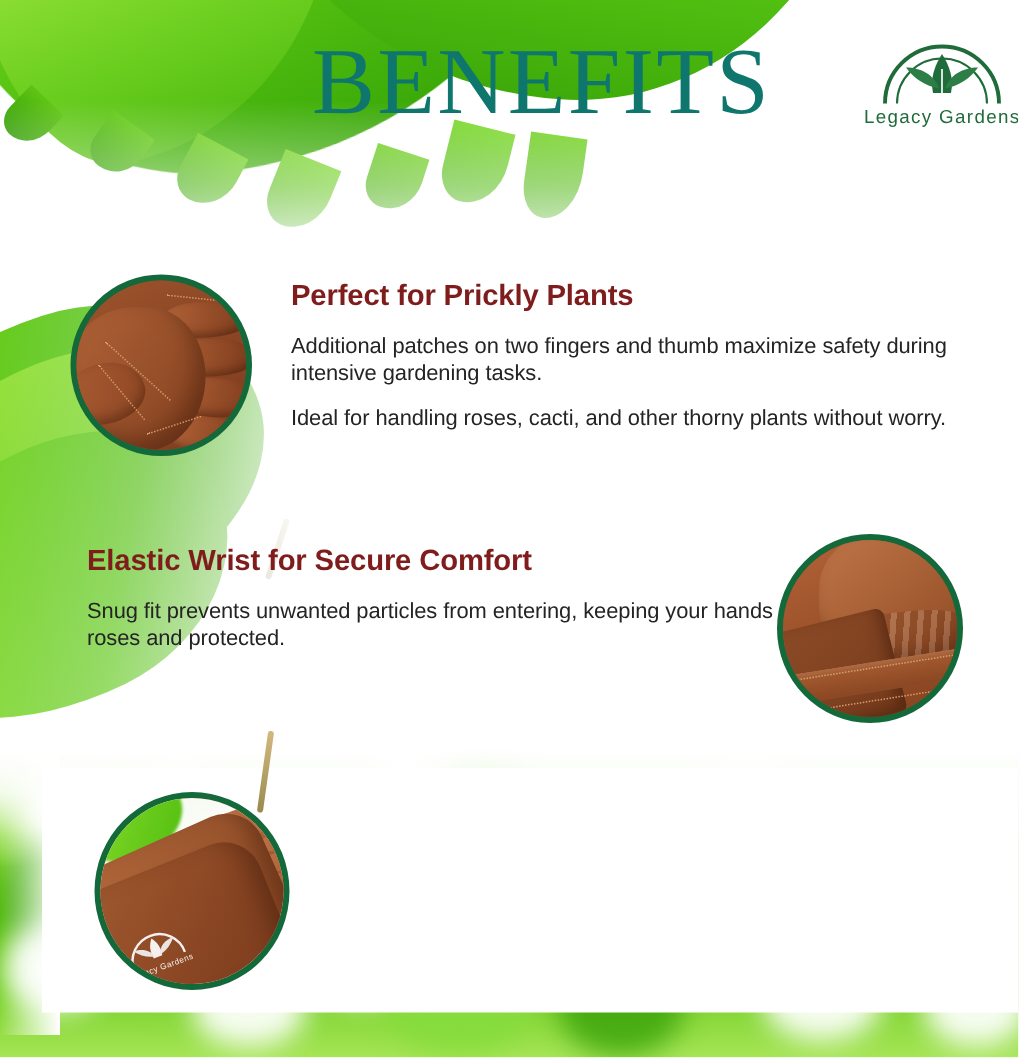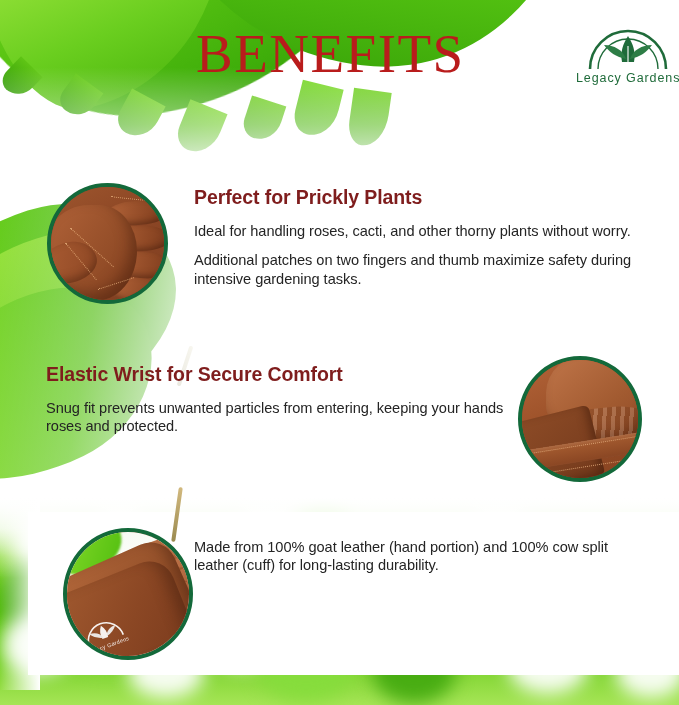--- a/index.html
+++ b/index.html
@@ -115,23 +115,23 @@
   .white-card-soft{
     position:absolute;left:0px;top:500px;width:40px;height:190px;
     background:linear-gradient(90deg, rgba(255,255,255,0) 0%, #ffffff 100%);
   }
 
   
   .header{position:absolute;left:0;top:0;width:679px;height:120px;}
   .title{
     position:absolute;left:196px;top:21px;width:330px;
     font-family:"Liberation Serif", serif;
-    font-size:55px;line-height:66px;font-weight:400;
-    letter-spacing:1.5px;color:#b91c1c;
-    text-align:left;white-space:nowrap;
+    font-size:63px;line-height:66px;font-weight:400;
+    letter-spacing:1.5px;color:#0f766e;
+    text-align:center;white-space:nowrap;
   }
   .logo{position:absolute;left:576px;top:26px;width:104px;height:68px;text-align:center;}
   .logo-mark{width:104px;height:44px;display:block;}
   .logo-text{
     margin-top:1px;font-size:12.5px;letter-spacing:0.9px;
     color:#1f6b3a;font-family:"Liberation Sans", sans-serif;
     white-space:nowrap;
   }
 
   
@@ -142,21 +142,21 @@
   }
   .sec-p{
     font-size:14.6px;line-height:18.4px;color:#242424;
     margin:0 0 11px 0;letter-spacing:-0.05px;
   }
   .sec-p:last-child{margin-bottom:0;}
 
   
   #sec1{left:194px;top:186px;width:450px;}
   
-  #sec2{left:46px;top:363px;width:470px;}
+  #sec2{left:58px;top:363px;width:470px;}
   
   #sec3{left:194px;top:538px;width:450px;}
 
   
   .photo{
     position:absolute;border-radius:50%;overflow:hidden;
     border:4px solid #13693a;
     box-sizing:border-box;
     background:#8a4a2a;
   }
@@ -321,22 +321,22 @@
       <div class="thumb"></div>
       <div class="seam sm1"></div>
       <div class="seam sm2"></div>
       <div class="seam sm3"></div>
       <div class="seam sm4"></div>
     </div>
   </div>
 
   <div class="section" id="sec1">
     <h2 class="sec-head">Perfect for Prickly Plants</h2>
+    <p class="sec-p">Additional patches on two fingers and thumb maximize safety during intensive gardening tasks.</p>
     <p class="sec-p">Ideal for handling roses, cacti, and other thorny plants without worry.</p>
-    <p class="sec-p">Additional patches on two fingers and thumb maximize safety during intensive gardening tasks.</p>
   </div>
 
   <div class="photo" id="photo2">
     <div class="ph-inner">
       <div class="p2-bg"></div>
       <div class="hand"></div>
       <div class="ruche"></div>
       <div class="cuff"></div>
       <div class="band"></div>
       <div class="stitch st1"></div>
@@ -366,16 +366,15 @@
           <path d="M24 5 C27 9 28 13 27 18 L21 18 C20 13 21 9 24 5 Z" fill="#ffffff"></path>
           <path d="M22 17 C17 16 13 13 10 9 C16 9 21 12 22 17 Z" fill="#f2f2f2"></path>
           <path d="M26 17 C31 16 35 13 38 9 C32 9 27 12 26 17 Z" fill="#f2f2f2"></path>
         </svg>
         <div class="bt">Legacy Gardens</div>
       </div>
     </div>
   </div>
 
   <div class="section" id="sec3">
-    <p class="sec-p">Made from 100% goat leather (hand portion) and 100% cow split leather (cuff) for long-lasting durability.</p>
   </div>
 
 </div>
 
 </body></html>

